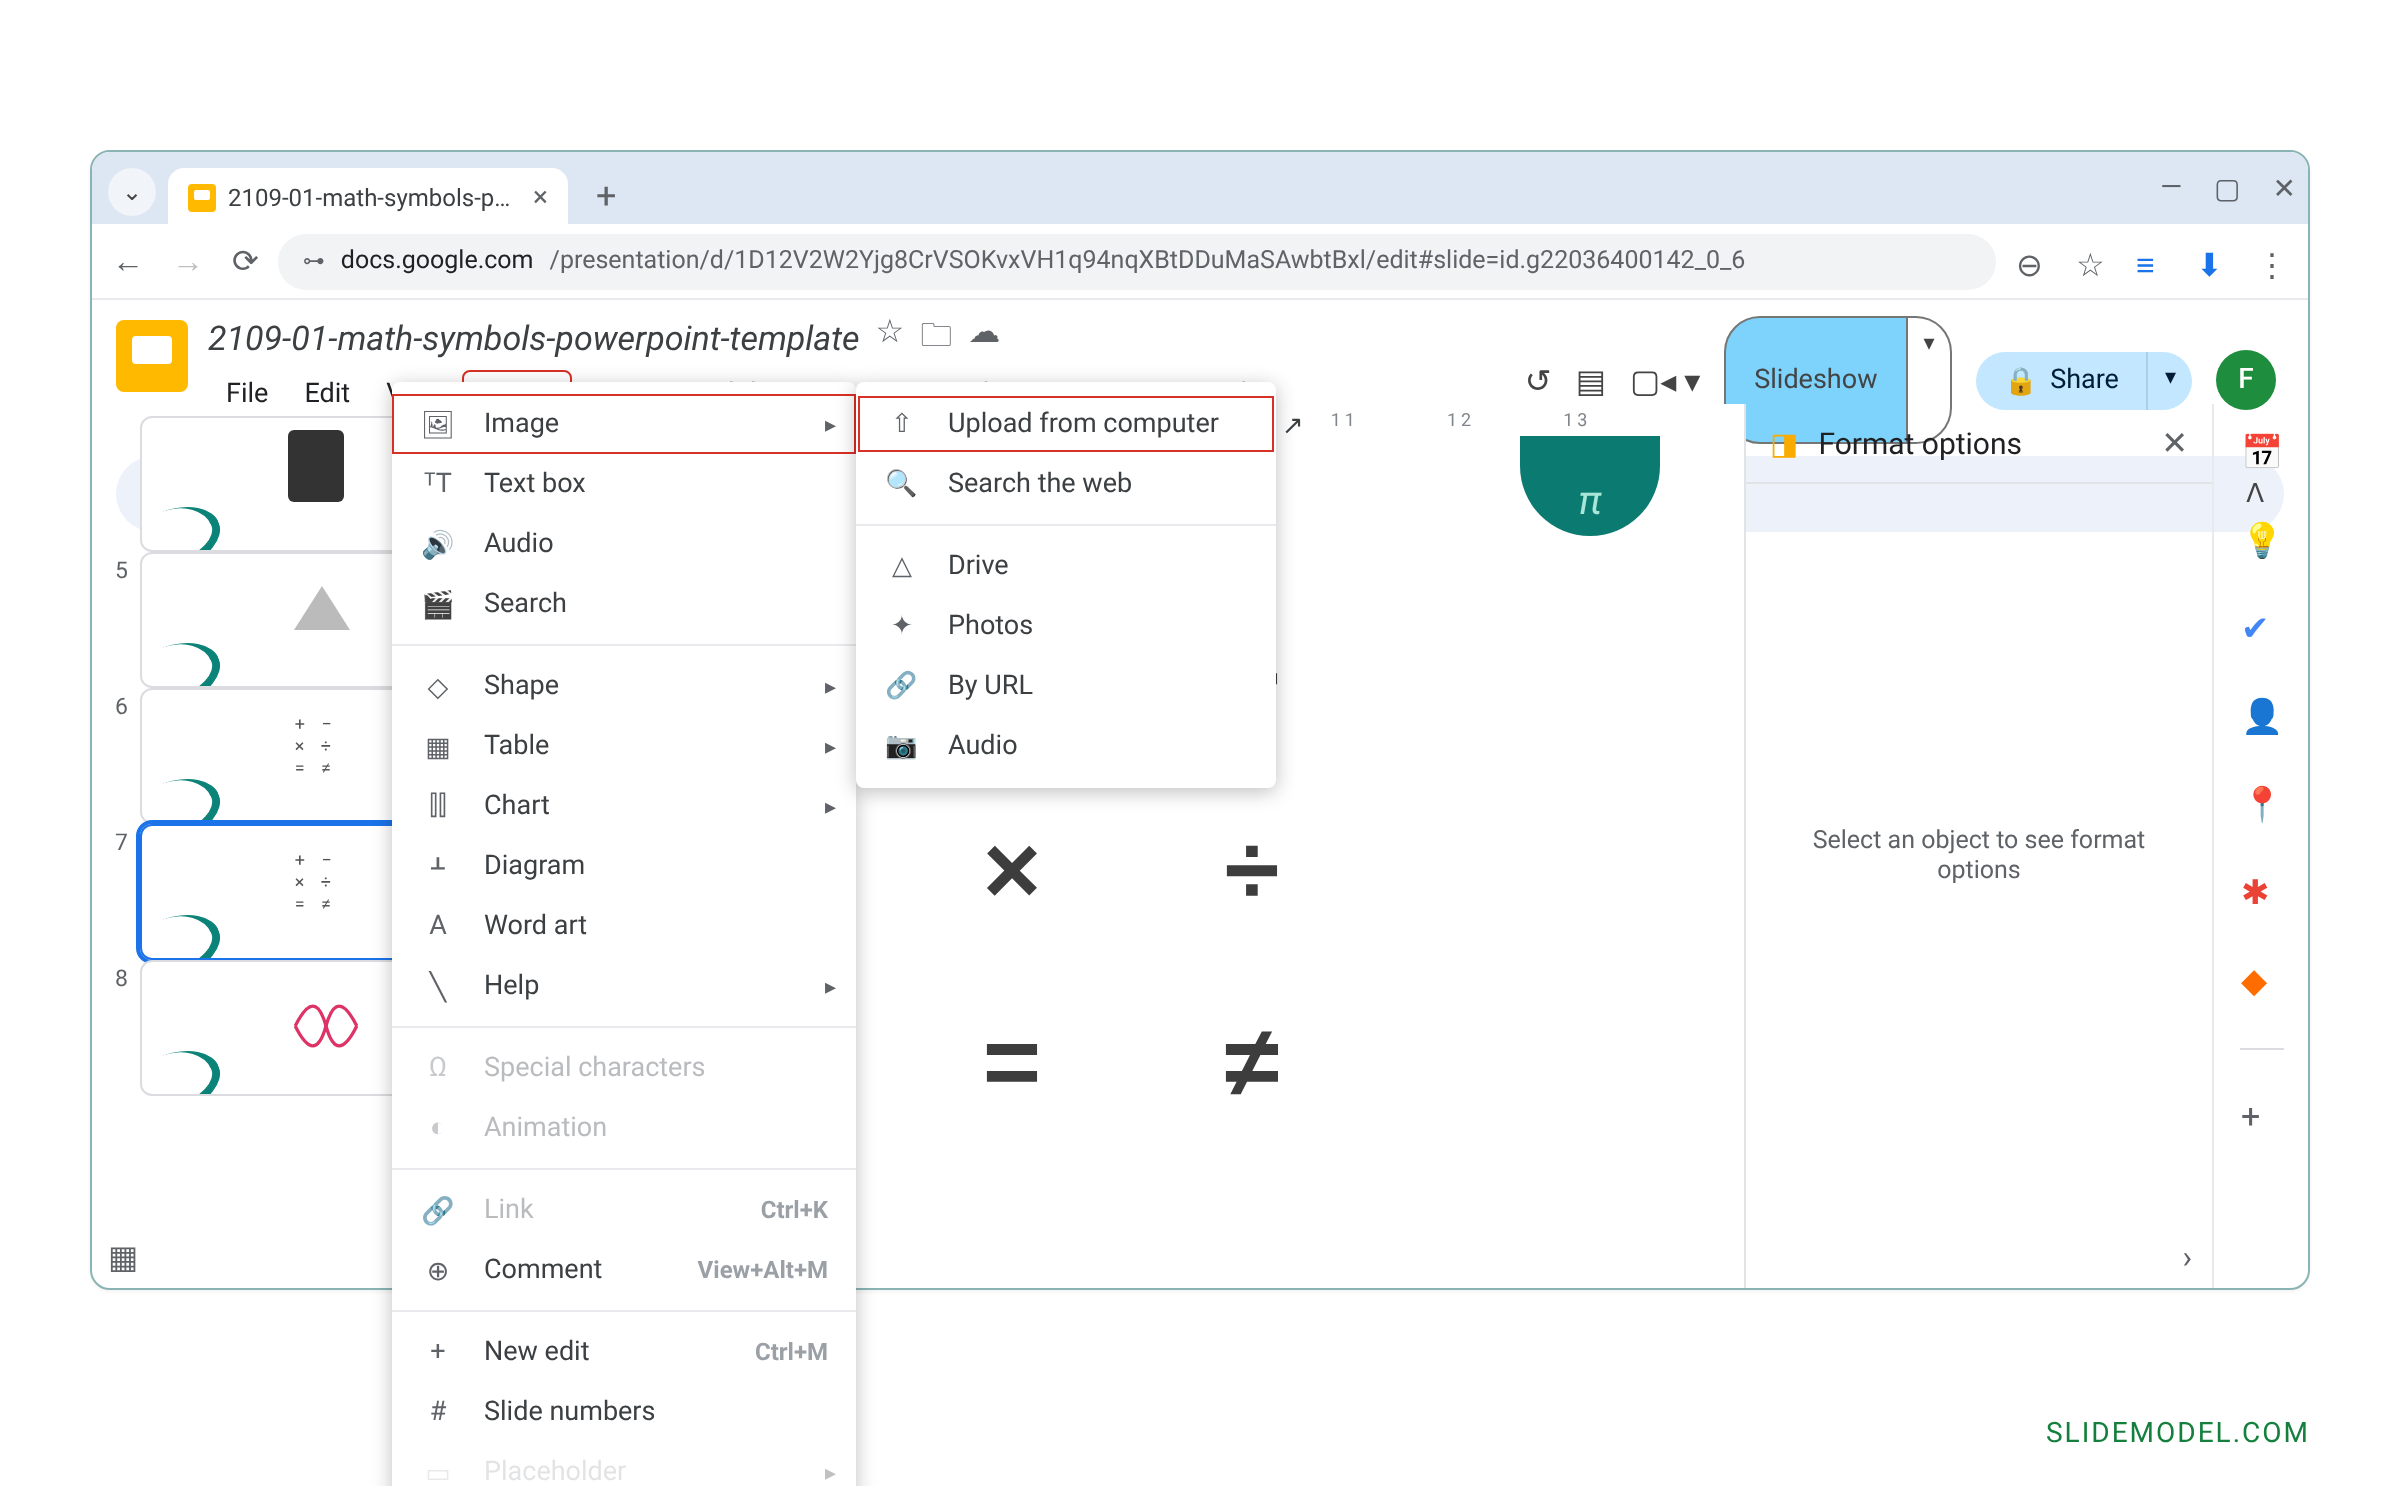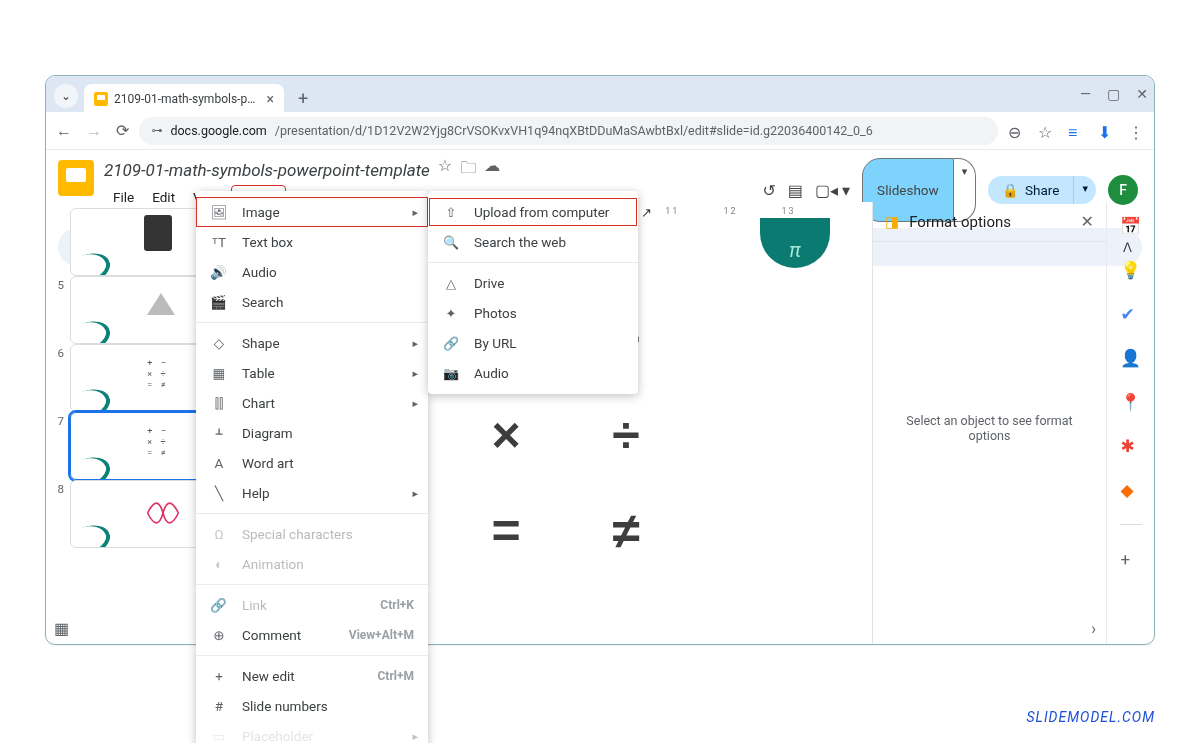--- a/index.html
+++ b/index.html
@@ -93,21 +93,21 @@
 .sidepanel { width: 234px; border-left: 1px solid #e1e3e6; display: flex; flex-direction: column; }
 .sp-header { height: 40px; display: flex; align-items: center; padding: 0 12px; gap: 10px; border-bottom: 1px solid #e1e3e6; font-size: 15px; color: #202124; }
 .sp-header .fico { color: #f9ab00; }
 .sp-header .close { margin-left: auto; font-size: 16px; color: #5f6368; }
 .sp-body { flex: 1; display: flex; align-items: center; justify-content: center; font-size: 12.5px; color: #5f6368; text-align: center; padding: 0 16px; }
 .sp-bottom { display: flex; justify-content: flex-end; padding: 6px 10px; color: #5f6368; }
 
 .rightrail { width: 48px; border-left: 1px solid #e8eaed; display: flex; flex-direction: column; align-items: center; padding-top: 14px; gap: 24px; }
 .rr-ico { width: 20px; height: 20px; border-radius: 3px; }
 
-.watermark { position: absolute; right: 45px; bottom: 18px; font-size: 14px; letter-spacing: 1px; color: #1d4ed8; font-style: italic; }
+.watermark { position: absolute; right: 45px; bottom: 18px; font-size: 14px; letter-spacing: 1px; color: #15803d; }
 </style>
 </head>
 <body>
 
 <div class="frame">
 
   <div class="tabbar">
     <div class="caret-btn">⌄</div>
     <div class="tab">
       <span class="favicon"></span>

